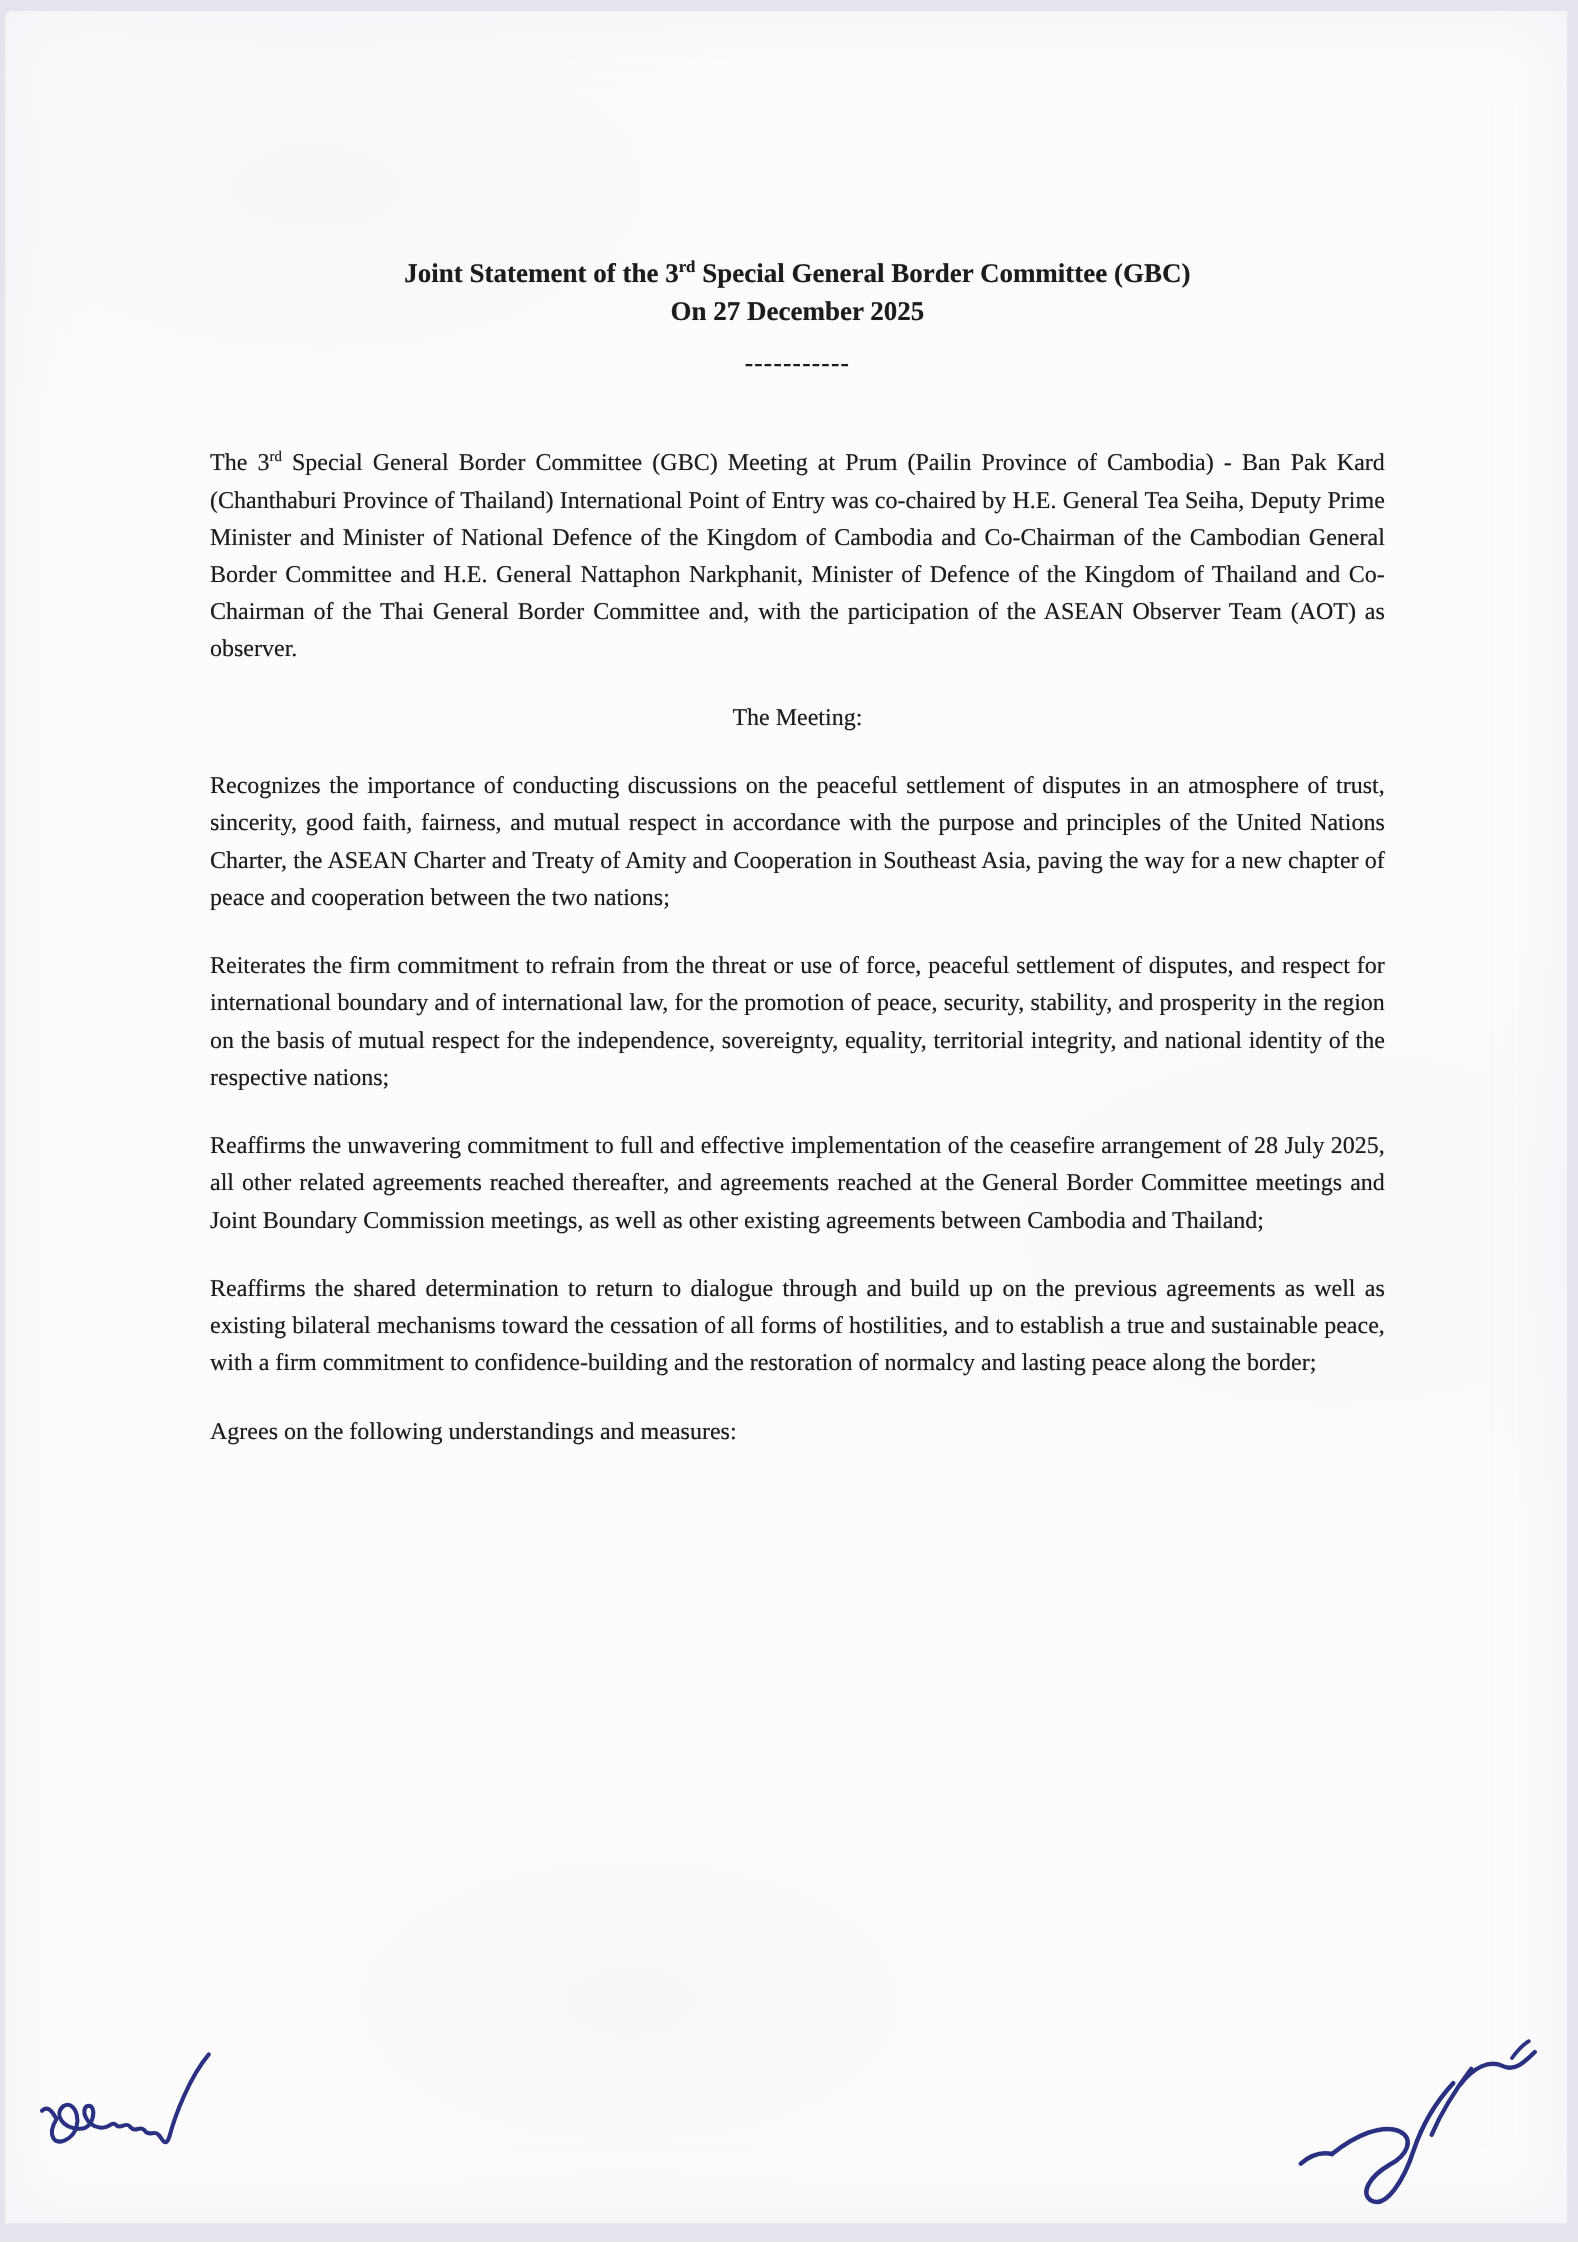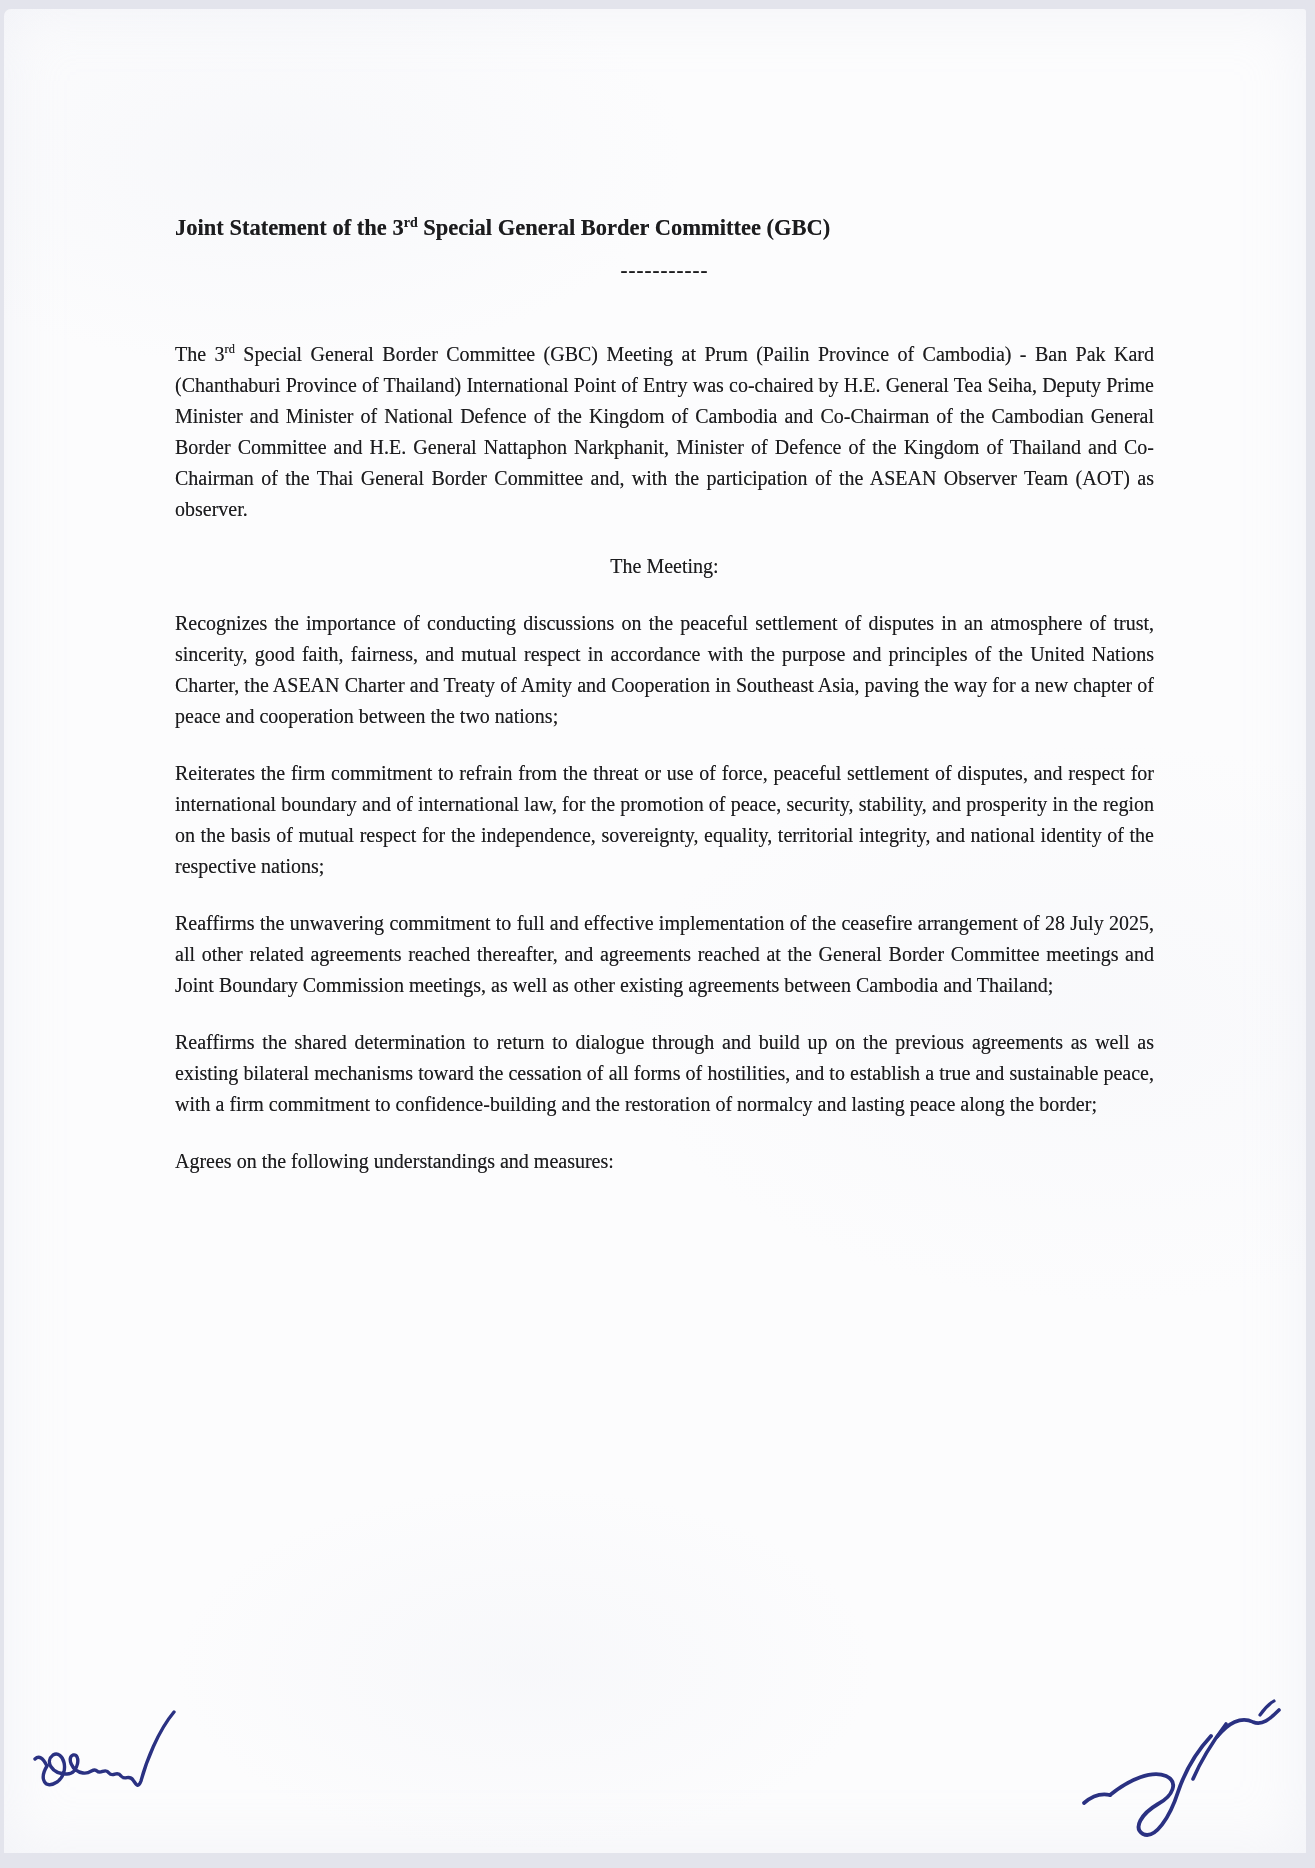--- a/index.html
+++ b/index.html
@@ -29,21 +29,21 @@
     position: absolute;
     left: 171px; top: 203px;
     width: 979px;
     color: var(--text, #1c1c1e);
     font-size: 20px;
     line-height: 31px;
     text-align: justify;
     text-shadow: 0 0 0.6px rgba(25,25,28,0.55);
   }
   .title {
-    text-align: left;
+    text-align: center;
     font-weight: bold;
     font-size: 22.5px;
     line-height: 32px;
   }
   .title sup, .para sup {
     font-size: 0.62em;
     vertical-align: super;
     line-height: 0;
   }
   .separator {
@@ -68,20 +68,21 @@
 </style>
 </head>
 <body>
 
 <div class="photo">
   <div class="paper">
     <div class="content">
 
       <div class="title">
         <div><span>Joint Statement of the 3</span><sup>rd</sup><span> Special General Border Committee (GBC)</span></div>
+        <div>On 27 December 2025</div>
       </div>
 
       <div class="separator">-----------</div>
 
       <p class="para first"><span>The 3</span><sup>rd</sup><span> Special General Border Committee (GBC) Meeting at Prum (Pailin Province of Cambodia) - Ban Pak Kard (Chanthaburi Province of Thailand) International Point of Entry was co-chaired by H.E. General Tea Seiha, Deputy Prime Minister and Minister of National Defence of the Kingdom of Cambodia and Co-Chairman of the Cambodian General Border Committee and H.E. General Nattaphon Narkphanit, Minister of Defence of the Kingdom of Thailand and Co-Chairman of the Thai General Border Committee and, with the participation of the ASEAN Observer Team (AOT) as observer.</span></p>
 
       <p class="para meeting-label">The Meeting:</p>
 
       <p class="para">Recognizes the importance of conducting discussions on the peaceful settlement of disputes in an atmosphere of trust, sincerity, good faith, fairness, and mutual respect in accordance with the purpose and principles of the United Nations Charter, the ASEAN Charter and Treaty of Amity and Cooperation in Southeast Asia, paving the way for a new chapter of peace and cooperation between the two nations;</p>
 

